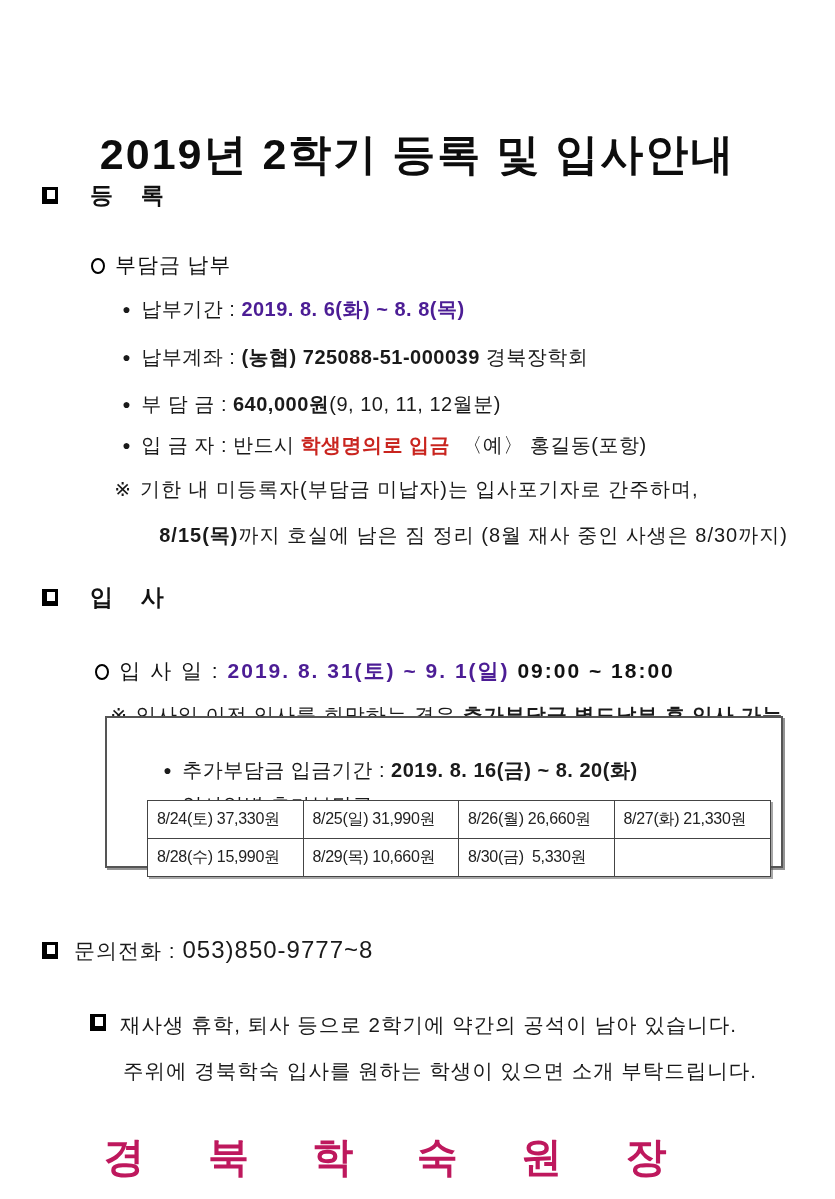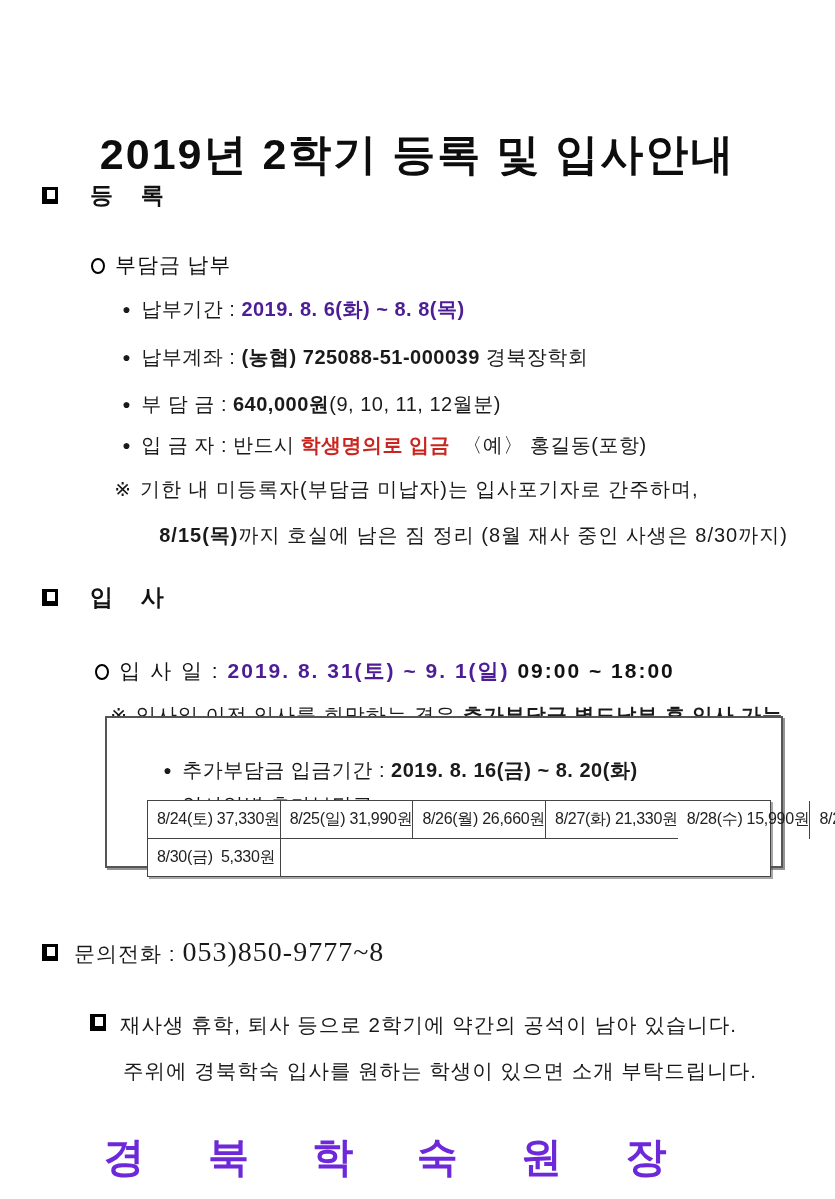--- a/index.html
+++ b/index.html
@@ -46,49 +46,49 @@
     left: 105px; top: 716px; width: 678px; height: 152px;
     border: 2px solid #555;
     box-shadow: 2px 2px 0 rgba(60,60,60,0.55);
     background: #fff;
   }
   .info-box .bullet-line { position: absolute; left: 20px; }
   .fee-table {
     position: absolute; left: 40px; top: 82px;
     width: 624px; height: 77px;
     display: grid;
-    grid-template-columns: repeat(6, 1fr);
+    grid-template-columns: repeat(4, 1fr);
     grid-template-rows: repeat(2, 1fr);
     border: 1.5px solid #444;
     box-shadow: 2px 2px 0 rgba(80,80,80,0.5);
     background: #fff;
   }
   .fee-cell {
     border-right: 1.5px solid #444;
     border-bottom: 1.5px solid #444;
     font-size: 16px; color: #222;
     display: flex; align-items: center;
     padding-left: 9px;
     white-space: pre;
     letter-spacing: -0.3px;
   }
   .fee-cell:nth-child(4n) { border-right: none; }
   .fee-cell:nth-child(n+5) { border-bottom: none; }
 
   .phone-line { font-size: 21px; display: flex; align-items: center; gap: 16px; letter-spacing: 1px; }
-  .phone-num { font-family: Liberation Serif, serif; font-size: 28px; letter-spacing: 1px; }
+  .phone-num { font-family: Liberation Sans, sans-serif; font-size: 24px; letter-spacing: 1px; }
 
   .closing-line { font-size: 20.5px; color: #1a1a1a; letter-spacing: 1px; display: flex; align-items: flex-start; gap: 14px; padding-left: 48px; }
 
   .signature {
     left: 0; top: 1130px; width: 770px;
     text-align: center;
     font-size: 41px; font-weight: 900;
     letter-spacing: 26px;
-    color: #6d28d9;
+    color: #be185d;
     text-indent: 26px;
   }
 </style>
 </head>
 <body>
 
 <div class="page">
 
   <div class="abs doc-title">2019년 2학기 등록 및 입사안내</div>
 

